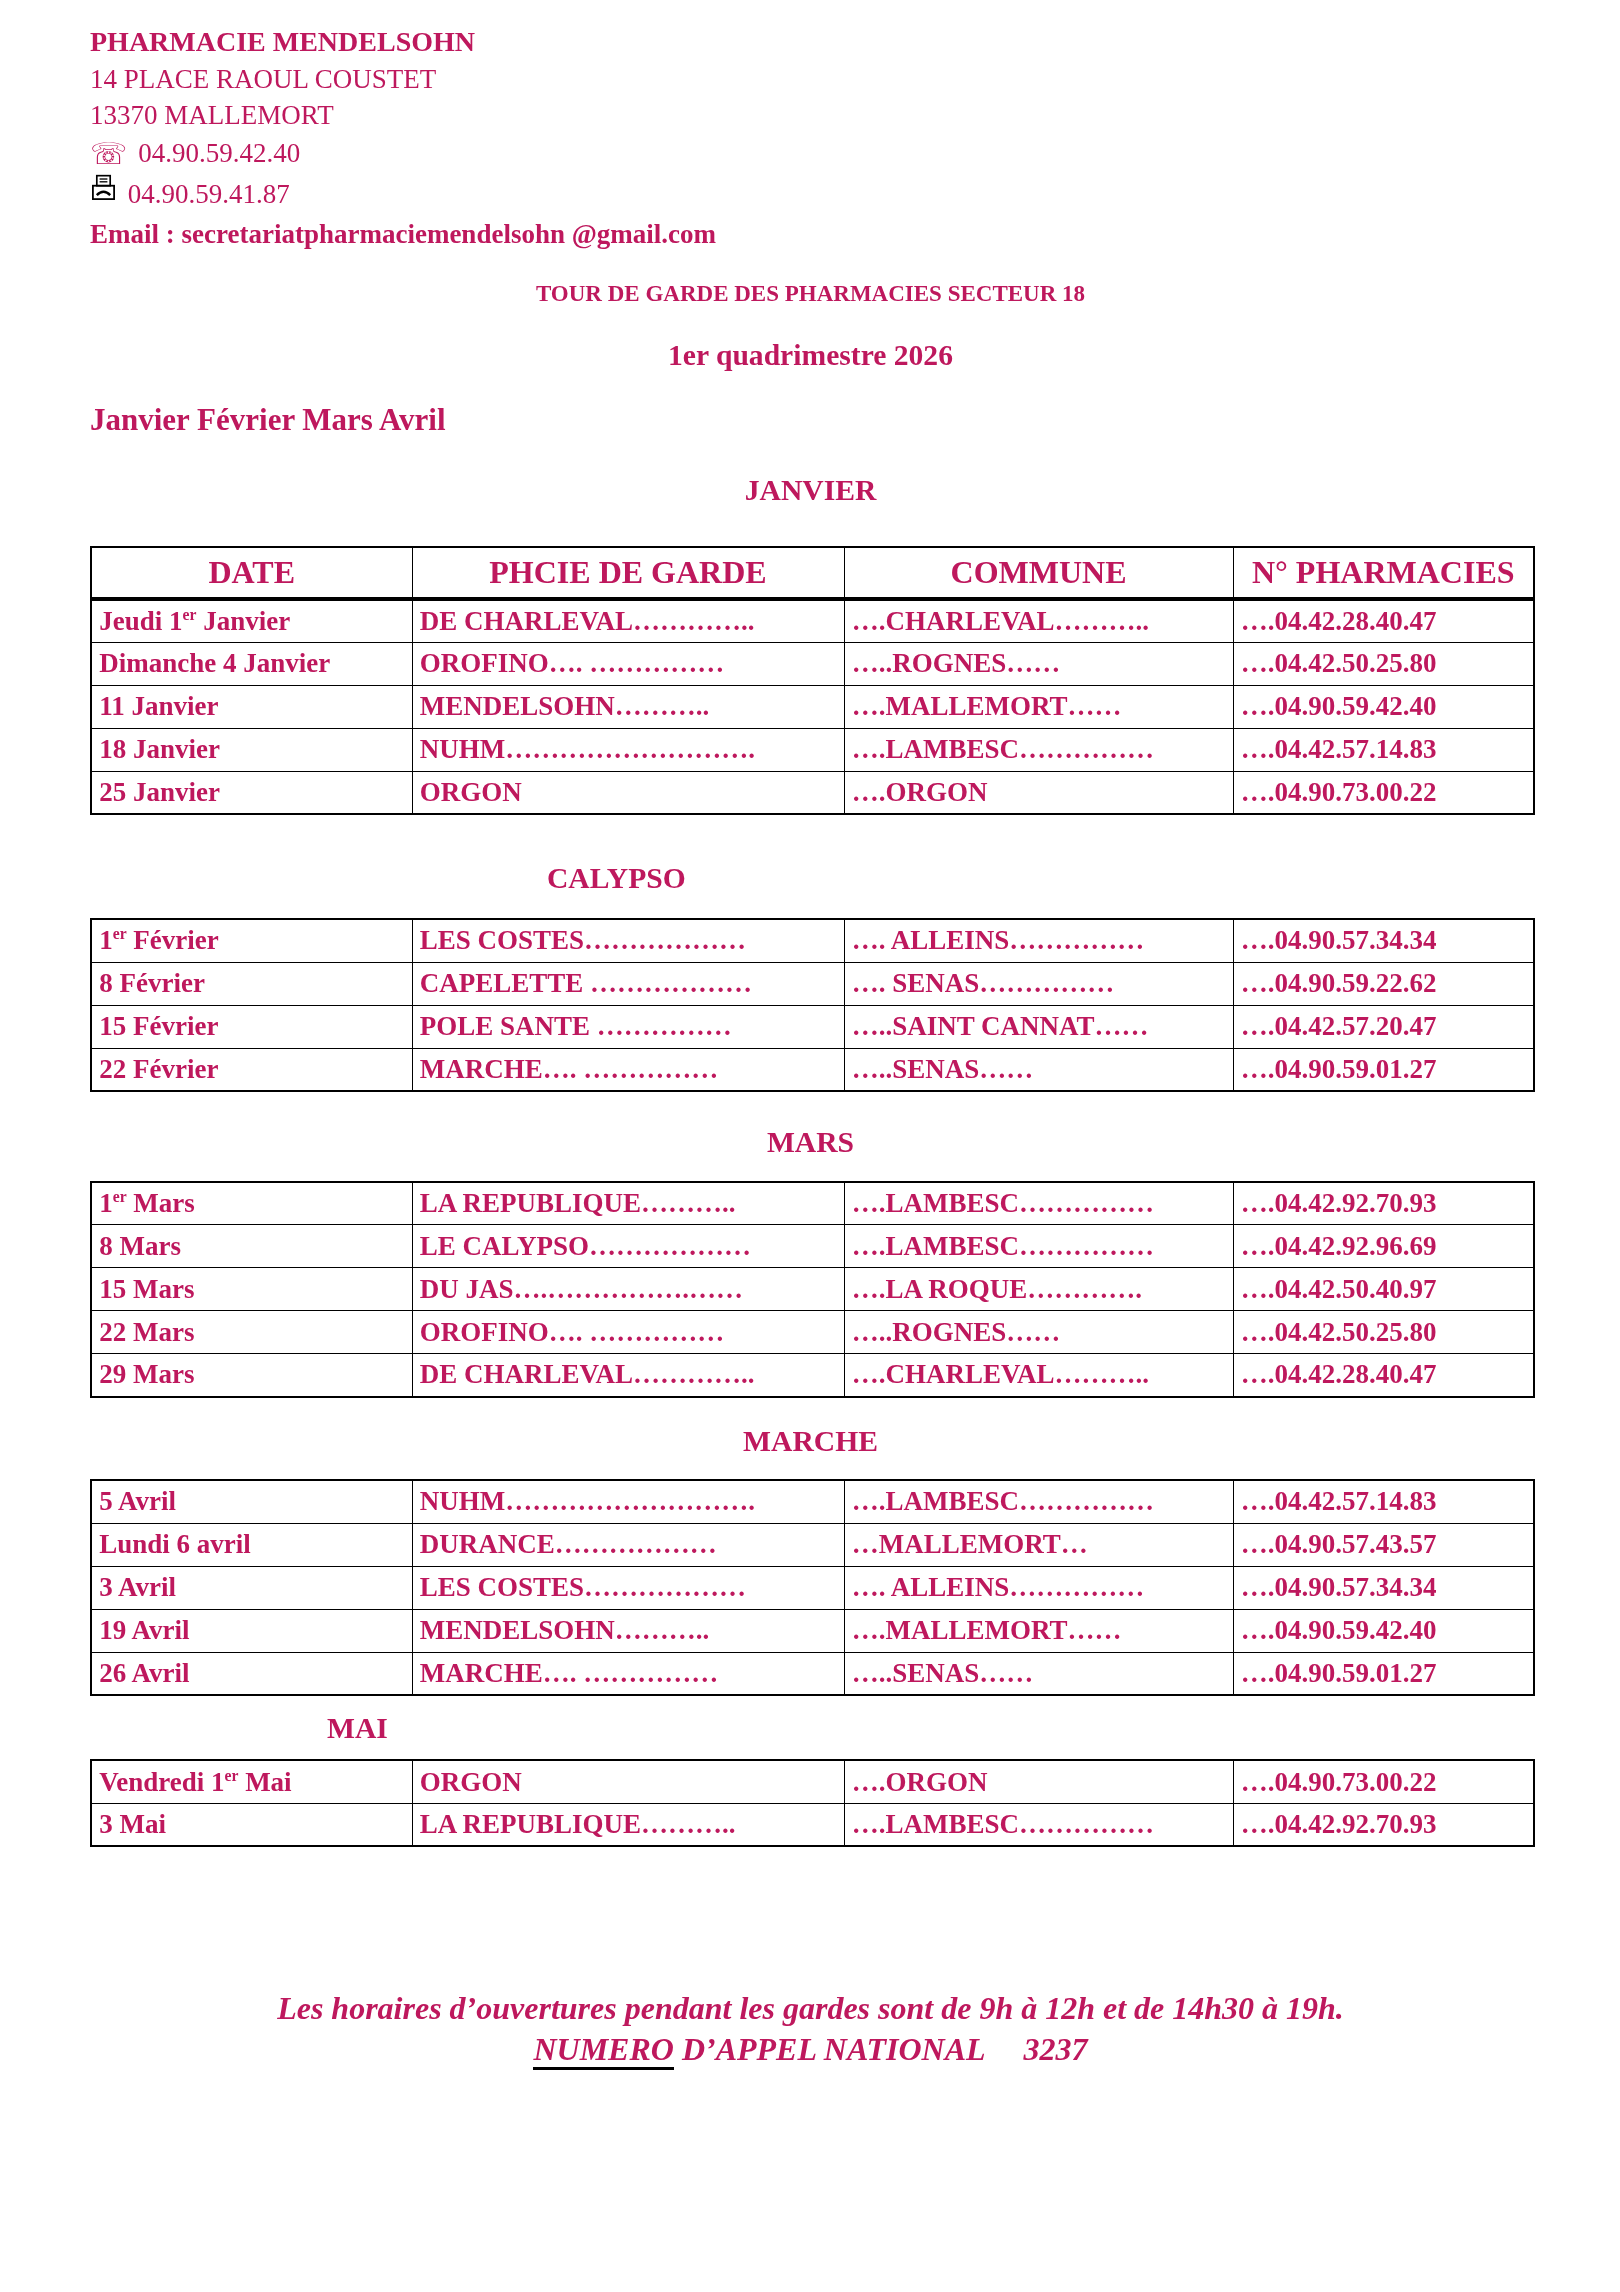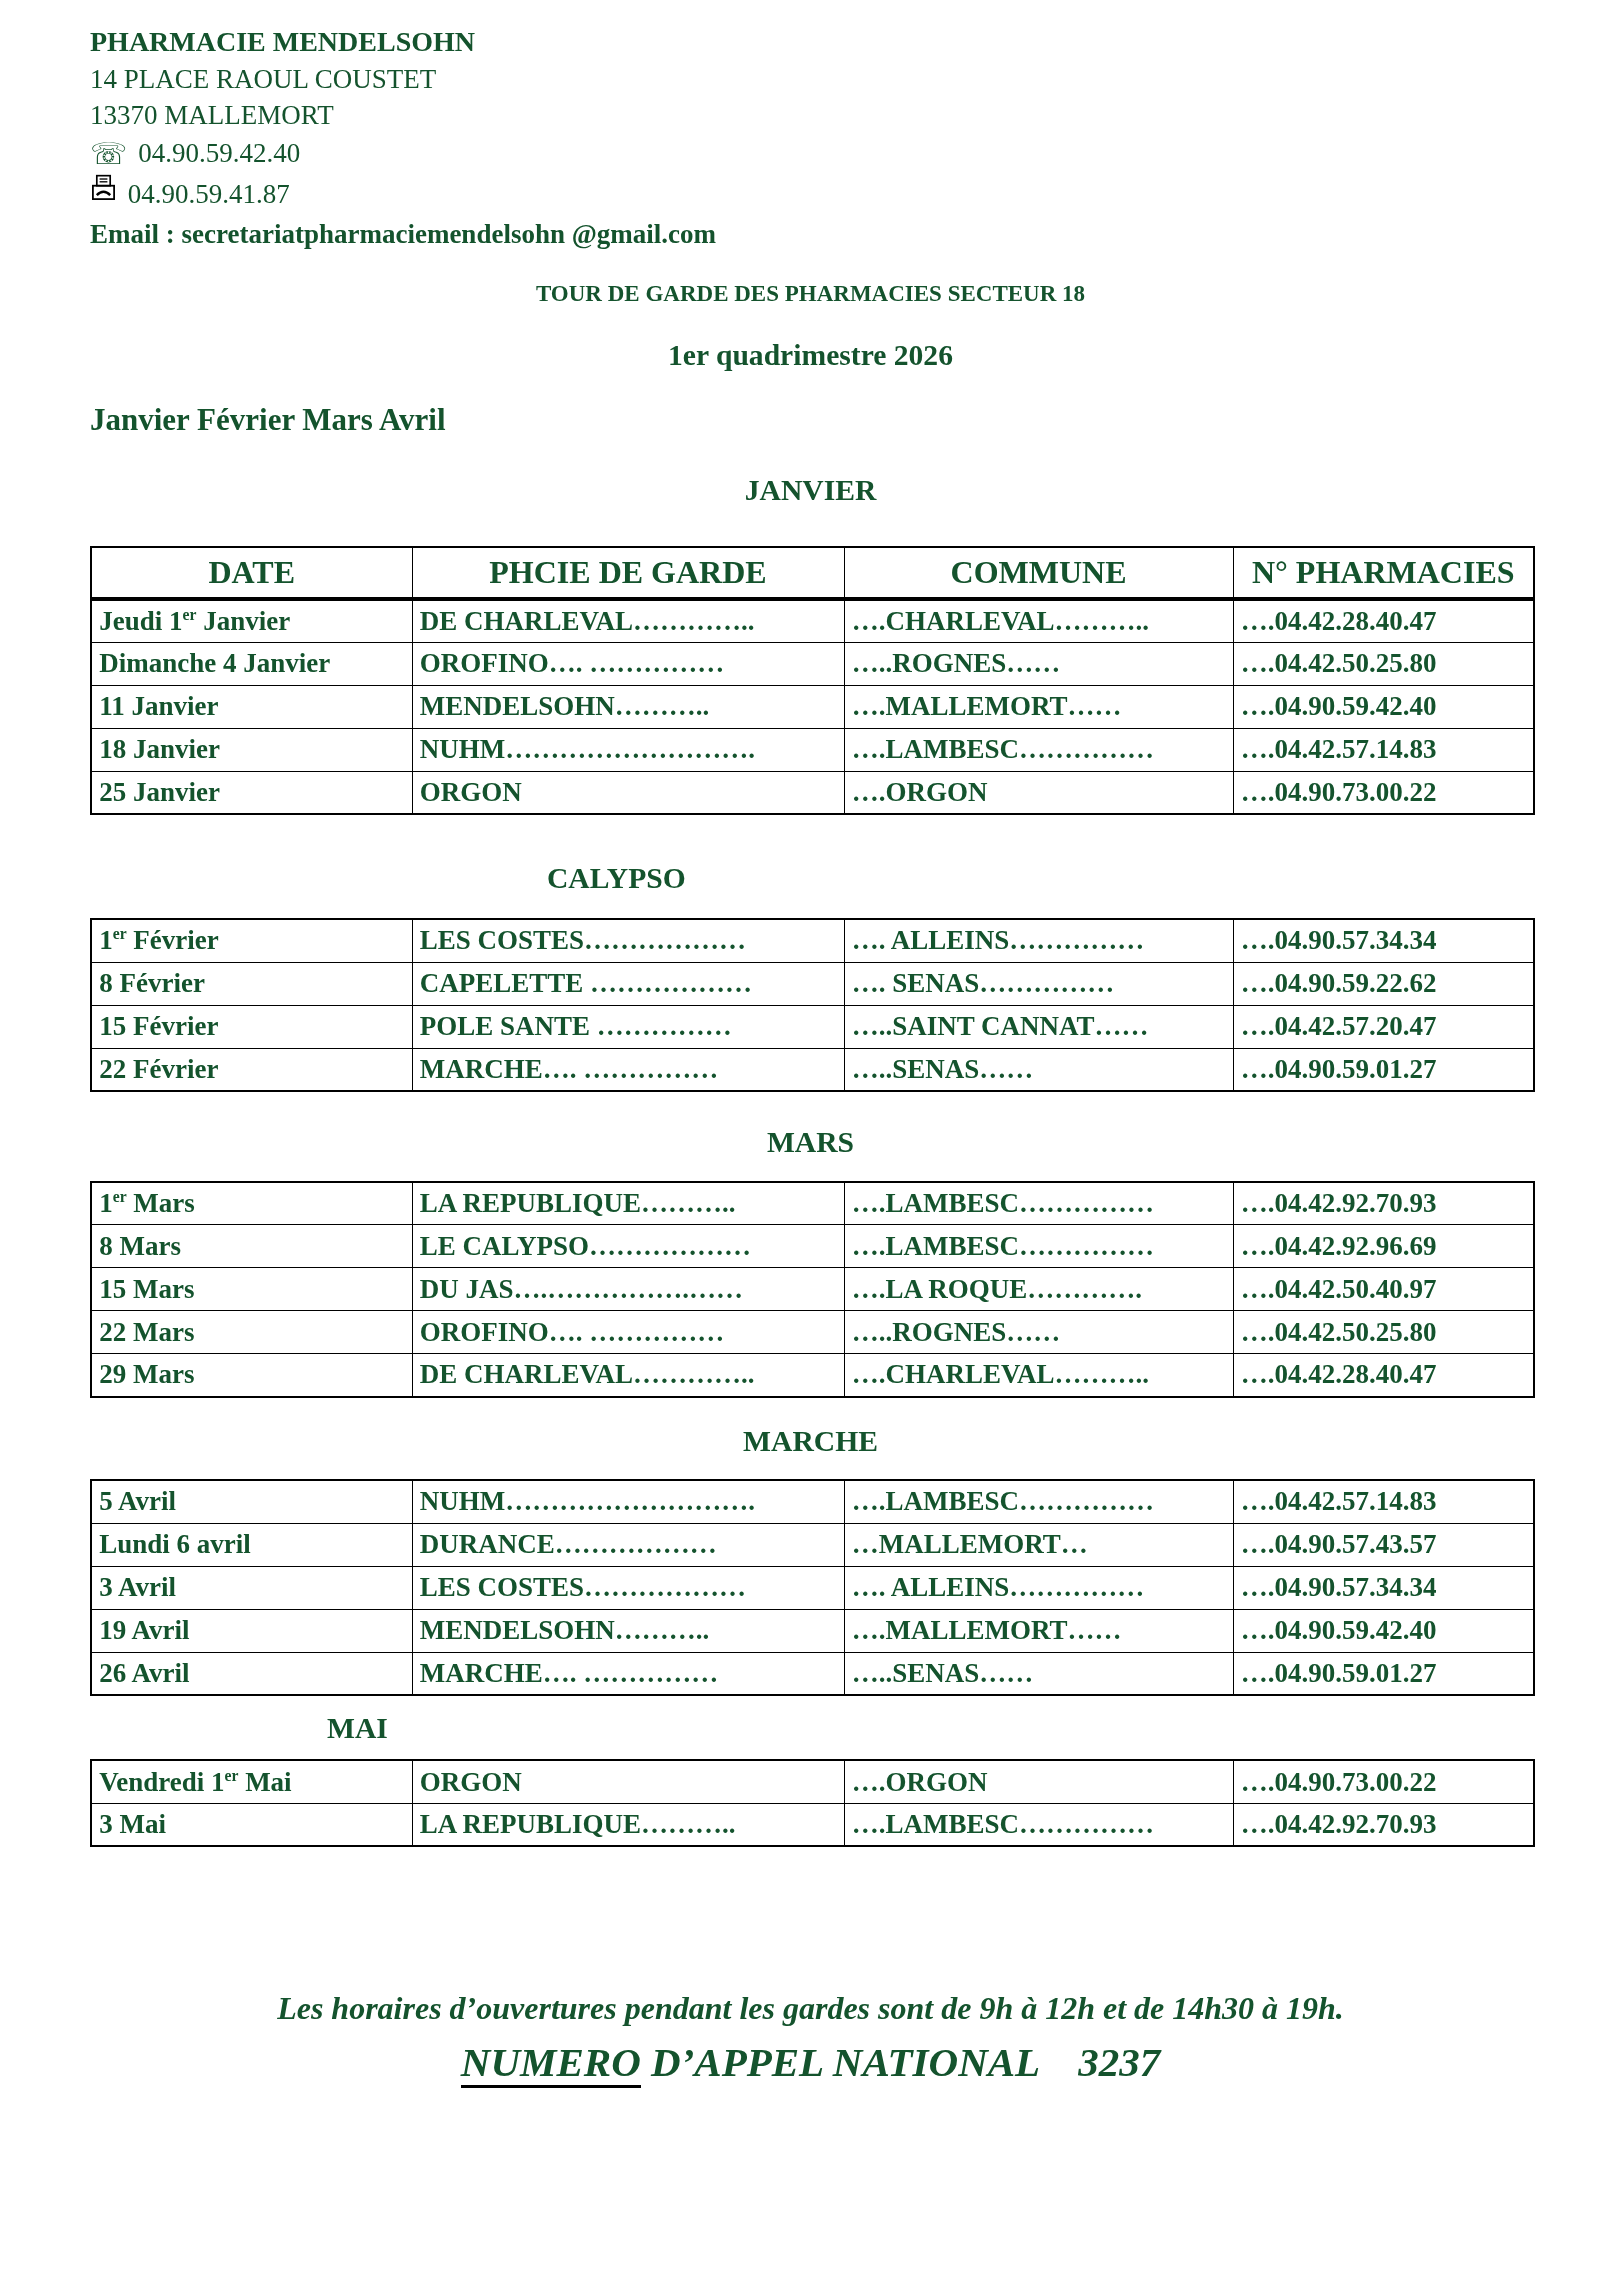--- a/index.html
+++ b/index.html
@@ -1,21 +1,21 @@
 <!DOCTYPE html>
 <html style="font-size:14.3px"><head>
 <meta charset="utf-8">
 <style>
   html,body { margin:0; padding:0; background:#e8e8e8; }
   .page {
     position:relative;
     width:1620px; height:2293px;
     margin:0 auto;
     background:#ffffff;
-    color:#14532d;
+    color:#be185d;
     font-family:"Liberation Serif", serif;
     box-sizing:border-box;
     padding:23px 89px 12px 90px;
     overflow:hidden;
   }
   
   .hdr-name { font-weight:bold; font-size:28px; line-height:38px; }
   .hdr-line { font-size:27px; line-height:36px; }
   .hdr-contact { font-size:27px; line-height:41px; display:flex; align-items:center; gap:10.7px; }
   .tel-glyph { font-family:"DejaVu Sans", sans-serif; font-size:30px; line-height:1; }
@@ -68,25 +68,25 @@
   sup { font-size:0.58em; line-height:0; }
   
   .footer-hours {
     margin-top:143px;
     text-align:center;
     font-style:italic;
     font-weight:bold;
     font-size:32px;
   }
   .footer-national {
-    margin-top:11px;
+    margin-top:4px;
     text-align:center;
     font-style:italic;
     font-weight:bold;
-    font-size:41px;
+    font-size:32px;
   }
   .u { border-bottom:3.6px solid #000; }
   .nat-num { margin-left:38px; }
 </style>
 </head>
 <body>
 
 <div class="page">
 
   <div>

